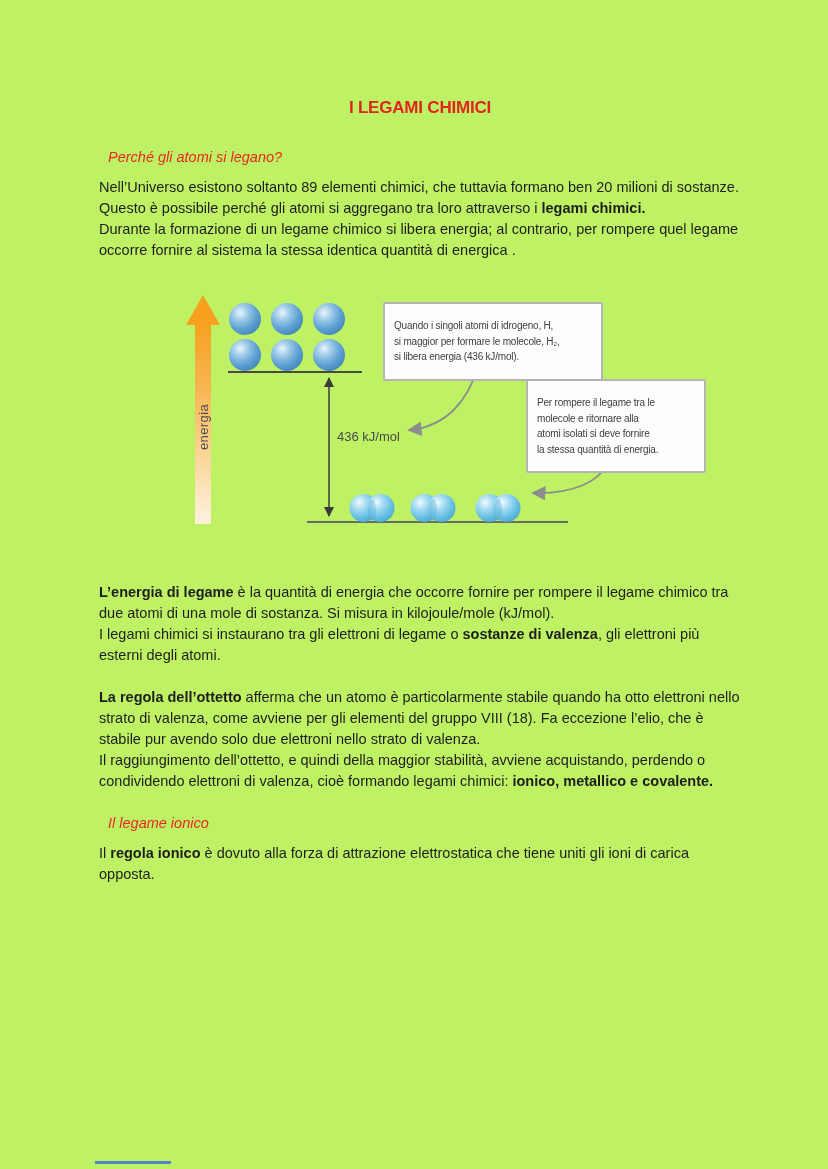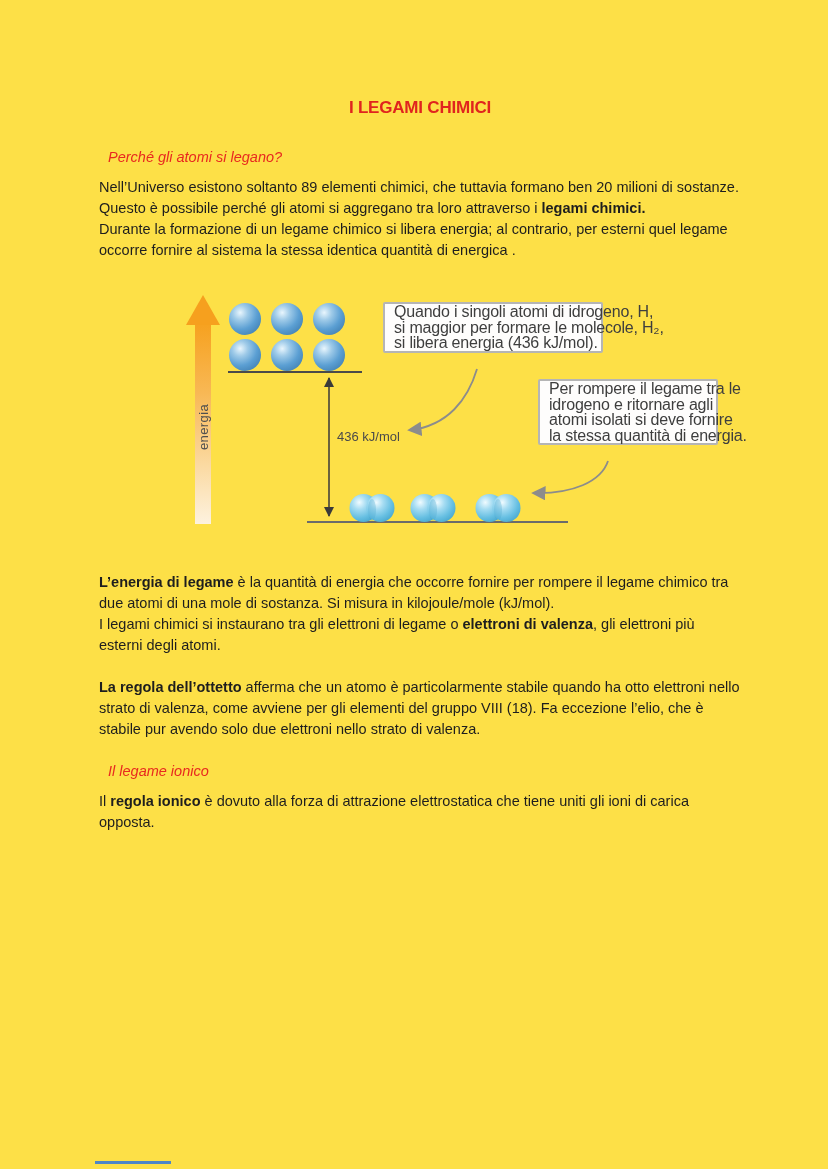--- a/index.html
+++ b/index.html
@@ -1,52 +1,52 @@
 <!DOCTYPE html>
 <html><head>
 <meta charset="utf-8">
 <style>
   html,body{margin:0;padding:0;background:#fff;}
-  .page{position:relative;width:828px;height:1169px;background:#fde047;overflow:hidden;
+  .page{position:relative;width:828px;height:1169px;background:#bef264;overflow:hidden;
         font-family:"Liberation Sans","DejaVu Sans",sans-serif;color:#1e1e1e;}
   .doc{padding:97px 87px 0 99px;}
   .title{margin:0;text-align:center;font-size:17px;line-height:21px;font-weight:bold;
          color:#e0241e;letter-spacing:-0.2px;}
   .heading{margin:9px;font-style:italic;color:#e8291f;font-size:14.5px;line-height:21px;}
   .heading.first{margin-top:29px;}
   .body{margin:0;font-size:14.5px;line-height:21px;max-width:642px;}
   .gap{margin-top:21px;}
-  .mt38{margin-top:28px;}
+  .mt38{margin-top:38px;}
   .b{font-weight:bold;text-align:right;}
   
   .diagram{position:relative;width:530px;height:255px;margin:28px 0 0 81px;}
   .diagram svg{position:absolute;left:0;top:0;}
   .energia{position:absolute;left:23px;top:138px;transform:translate(-50%,-50%) rotate(-90deg);
            font-size:13px;color:#4f4f4f;letter-spacing:0.4px;white-space:nowrap;}
   .kj{position:absolute;left:157px;top:140px;font-size:13px;color:#4a4a4a;white-space:nowrap;}
   .callout{position:absolute;box-sizing:border-box;background:#fefdfc;border:2px solid #b5b5b5;
-           border-radius:2px;padding:0 9px;font-size:16px;line-height:15.5px;color:#3e3e3e;
+           border-radius:2px;padding:14px 9px;font-size:10px;line-height:15.5px;color:#3e3e3e;
            letter-spacing:-0.2px;}
   .callout div{white-space:nowrap;}
   .callout1{left:203px;top:13px;width:220px;}
-  .callout2{left:358px;top:90px;width:180px;}
+  .callout2{left:346px;top:90px;width:180px;}
   .next-page-line{position:absolute;left:95px;top:1161px;width:76px;height:3px;background:#4e86c6;}
 </style>
 </head>
 <body>
 
 <div class="page">
   <div class="doc">
 
     <h1 class="title">I LEGAMI CHIMICI</h1>
 
     <p class="heading first">Perché gli atomi si legano?</p>
     <p class="body"><span>Nell’Universo esistono soltanto 89 elementi chimici, che tuttavia formano ben 20 milioni di sostanze. Questo è possibile perché gli atomi si aggregano tra loro attraverso i </span><span class="b">legami chimici.</span></p>
 
-    <p class="body">Durante la formazione di un legame chimico si libera energia; al contrario, per esterni quel legame occorre fornire al sistema la stessa identica quantità di energica .</p>
+    <p class="body">Durante la formazione di un legame chimico si libera energia; al contrario, per rompere quel legame occorre fornire al sistema la stessa identica quantità di energica .</p>
 
     <div class="diagram">
       <svg width="530" height="255" viewBox="0 0 530 255">
         <defs>
           <linearGradient id="arrowGrad" x1="0" y1="1" x2="0" y2="0">
             <stop offset="0" stop-color="#fdf2df"></stop>
             <stop offset="0.3" stop-color="#fbd9a0"></stop>
             <stop offset="0.65" stop-color="#f8b855"></stop>
             <stop offset="1" stop-color="#f6a11f"></stop>
           </linearGradient>
@@ -113,31 +113,32 @@
 
       <div class="energia">energia</div>
       <div class="kj">436 kJ/mol</div>
       <div class="callout callout1">
           <div>Quando i singoli atomi di idrogeno, H,</div>
           <div>si maggior per formare le molecole, H₂,</div>
           <div>si libera energia (436 kJ/mol).</div>
         </div>
       <div class="callout callout2">
           <div>Per rompere il legame tra le</div>
-          <div>idrogeno e ritornare agli</div>
+          <div>molecole e ritornare alla</div>
           <div>atomi isolati si deve fornire</div>
           <div>la stessa quantità di energia.</div>
         </div>
     </div>
 
     <p class="body mt38"><span class="b">L’energia di legame</span><span> è la quantità di energia che occorre fornire per rompere il legame chimico tra due atomi di una mole di sostanza. Si misura in kilojoule/mole (kJ/mol).</span></p>
 
-    <p class="body"><span>I legami chimici si instaurano tra gli elettroni di legame o </span><span class="b">elettroni di valenza</span><span>, gli elettroni più esterni degli atomi.</span></p>
+    <p class="body"><span>I legami chimici si instaurano tra gli elettroni di legame o </span><span class="b">sostanze di valenza</span><span>, gli elettroni più esterni degli atomi.</span></p>
 
     <p class="body gap"><span class="b">La regola dell’ottetto</span><span> afferma che un atomo è particolarmente stabile quando ha otto elettroni nello strato di valenza, come avviene per gli elementi del gruppo VIII (18). Fa eccezione l’elio, che è stabile pur avendo solo due elettroni nello strato di valenza.</span></p>
+    <p class="body"><span> Il raggiungimento dell’ottetto, e quindi della maggior stabilità, avviene acquistando, perdendo o condividendo elettroni di valenza, cioè formando legami chimici: </span><span class="b">ionico, metallico e covalente.</span></p>
 
     <p class="heading gap">Il legame ionico</p>
     <p class="body"><span>Il </span><span class="b">regola ionico</span><span> è dovuto alla forza di attrazione elettrostatica che tiene uniti gli ioni di carica opposta.</span></p>
 
   </div>
 
   <div class="next-page-line"></div>
 </div>
 
 </body></html>

